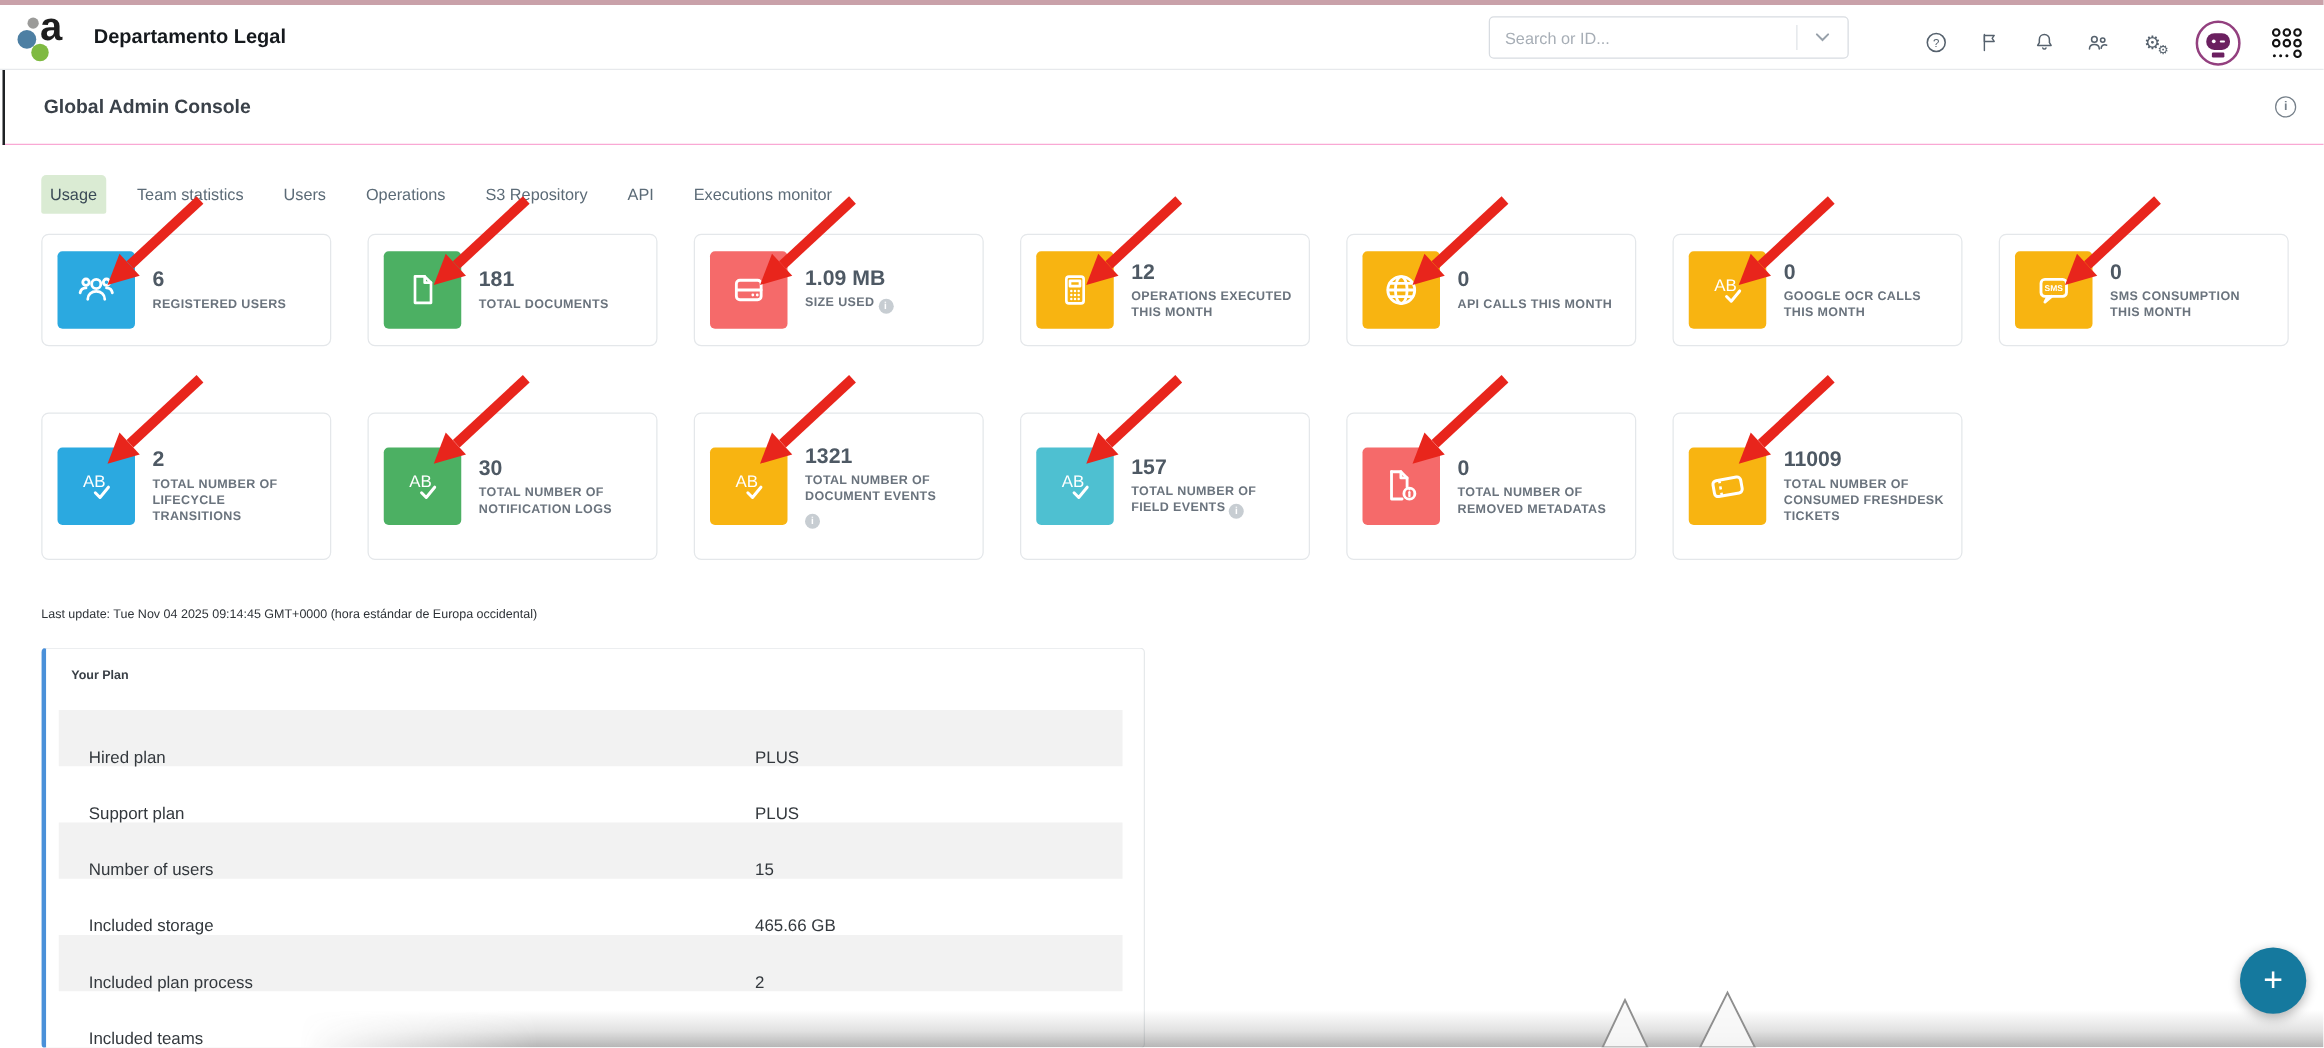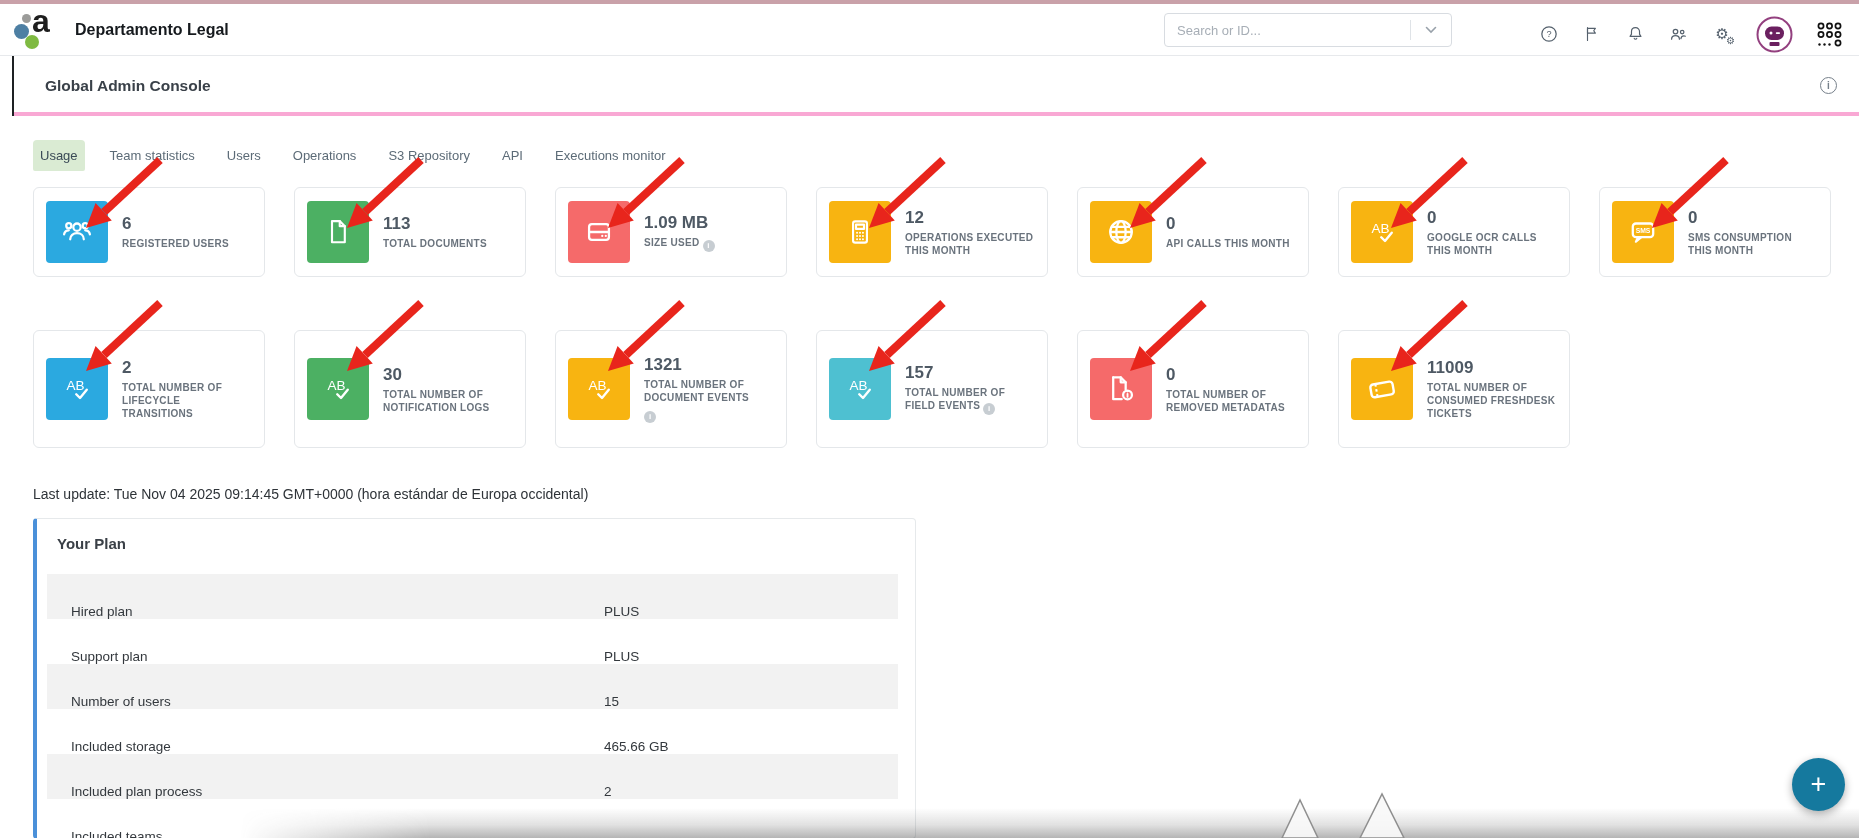--- a/index.html
+++ b/index.html
@@ -12,36 +12,36 @@
   .top-stripe { position:absolute; top:0; left:0; right:0; height:4px; background:#C9A1A9; }
   .header { position:absolute; top:4px; left:0; right:0; height:52px; background:#fff;
             border-bottom:1px solid #E7E9EC; }
   .logo { position:absolute; left:12px; top:5px; width:44px; height:42px; }
   .logo .dot { position:absolute; border-radius:50%; }
   .logo .dot-gray  { width:9px;  height:9px;  background:#9B9B99; left:10px; top:5px; }
   .logo .dot-blue  { width:15px; height:15px; background:#4D7FA3; left:2px;  top:15px; }
   .logo .dot-green { width:14px; height:14px; background:#7FBA42; left:13px; top:26px; }
   .logo .letter { position:absolute; left:20px; top:-6px; font-size:32px; font-weight:bold; color:#1E1E1E; }
   .header-title { position:absolute; left:75px; top:17px; font-size:16px; font-weight:bold; color:#15191D; }
-  .search-box { position:absolute; left:1164px; top:9px; width:288px; height:34px;
+  .search-box { position:absolute; left:1191px; top:9px; width:288px; height:34px;
                 border:1px solid #D8DCE1; border-radius:4px; display:flex; align-items:center; background:#fff; }
   .search-box input { border:none; outline:none; flex:1; height:100%; padding:0 12px; font-size:13px;
                       font-family:"Liberation Sans",sans-serif; color:#333; background:transparent; }
   .search-box input::placeholder { color:#A7AEB6; }
   .search-divider { width:1px; height:20px; background:#DFE3E7; }
   .search-chevron { width:40px; display:flex; align-items:center; justify-content:center; cursor:pointer; }
   .header-icons { position:absolute; right:16px; top:10px; height:40px; display:flex; align-items:center; gap:23px; }
   .hicon { width:20px; height:20px; display:flex; align-items:center; justify-content:center; cursor:pointer; color:#55616D; }
   .gear-wrap { position:relative; width:22px; height:20px; font-size:15px; color:#55616D; }
   .gear-wrap .gear-small { position:absolute; font-size:10px; right:-2px; bottom:-2px; }
   .avatar { width:37px; height:37px; cursor:pointer; }
   .apps-grid { width:27px; height:27px; cursor:pointer; }
   
-  .title-bar { position:absolute; top:56px; left:12px; right:0; height:60px; background:#fff;
-               border-bottom:4px solid #f9a8d4; }
+  .title-bar { position:absolute; top:56px; left:2px; right:0; height:60px; background:#fff;
+               border-bottom:1px solid #f9a8d4; }
   .left-edge { position:absolute; left:0; top:0; width:2px; height:60px; background:#1E2124; }
   .page-title { position:absolute; left:33px; top:21px; font-size:15.5px; font-weight:bold; color:#3A4149; }
   .info-circle { width:17px; height:17px; border:1.4px solid #76808A; border-radius:50%; color:#76808A;
                  font-size:10px; font-weight:bold; display:flex; align-items:center; justify-content:center; }
   .title-info { position:absolute; right:22px; top:21px; cursor:pointer; }
   
   .tabs { position:absolute; left:33px; top:140px; display:flex; gap:18px; }
   .tab { padding:8px 7px; font-size:13px; color:#5C6B77; border-radius:4px 4px 2px 2px; cursor:pointer; white-space:nowrap; }
   .tab.active { background:#DAEBD3; color:#3A4A56; }
   
@@ -58,25 +58,25 @@
   .stat-value { font-size:17px; font-weight:bold; color:#4E5964; }
   .stat-label { font-size:10px; font-weight:bold; color:#6A737D; letter-spacing:.3px;
                 line-height:13px; max-width:132px; }
   .info-dot { display:inline-block; width:12px; height:12px; border-radius:50%; background:#C7CDD2;
               color:#fff; font-size:8px; line-height:12px; text-align:center; font-weight:bold;
               vertical-align:-2px; margin-left:3px; cursor:pointer; }
   .info-dot.below { display:block; margin:4px 0 0 0; }
   .annot-arrow { position:absolute; left:30px; top:-36px; width:104px; height:96px;
                  pointer-events:none; z-index:4; }
   
-  .last-update { position:absolute; left:33px; top:486px; font-size:14px; color:#2E3338; }
+  .last-update { position:absolute; left:33px; top:486px; font-size:10px; color:#2E3338; }
   .plan-panel { position:absolute; left:33px; top:518px; width:883px; height:321px; background:#fff;
                 border:1px solid #E6E9EB; border-left:4px solid #4A90D9; border-radius:4px;
                 padding-top:16px; overflow:hidden; }
-  .plan-title { margin-left:20px; font-size:15px; font-weight:bold; color:#3A4047; }
+  .plan-title { margin-left:20px; font-size:10px; font-weight:bold; color:#3A4047; }
   .plan-table { margin:22px 17px 0 10px; }
   .plan-row { height:45px; display:flex; align-items:flex-end; font-size:13.5px; color:#33383D; }
   .plan-row.alt { background:#F2F2F2; }
   .plan-row .plan-label { padding-left:24px; width:557px; }
   .plan-row .plan-value { flex:1; }
   
   .bottom-shadow { position:absolute; left:240px; right:0; bottom:0; height:30px; z-index:10;
                    background:linear-gradient(to bottom, rgba(80,80,80,0) 0%, rgba(75,75,75,.16) 55%, rgba(60,60,60,.38) 100%);
                    -webkit-mask:linear-gradient(to right, transparent 0, #000 190px);
                    mask:linear-gradient(to right, transparent 0, #000 190px); }
@@ -213,21 +213,21 @@
       <line x1="96" y1="8" x2="40" y2="60" stroke="#E8251C" stroke-width="8"></line>
       <polygon points="22,76 31.6,51 47.8,68.6" fill="#E8251C"></polygon>
     </svg>
     <div class="stat-icon" style="background: rgb(76, 176, 99);">
         <svg width="32" height="32" viewBox="0 0 24 24">
      <path d="M7.5 3.8h5.8l3.8 3.8v12.1H7.5z" fill="none" stroke="#fff" stroke-width="1.6" stroke-linecap="round" stroke-linejoin="round"></path>
           <path d="M13.3 3.8v3.8h3.8" fill="none" stroke="#fff" stroke-width="1.6" stroke-linecap="round" stroke-linejoin="round"></path>
         </svg>
       </div>
     <div class="stat-body">
-      <div class="stat-value">113</div>
+      <div class="stat-value">181</div>
       <div class="stat-label">TOTAL DOCUMENTS</div>
     </div>
   </div>
     <div class="stat-card">
     <svg class="annot-arrow" viewBox="0 0 104 96">
       <line x1="96" y1="8" x2="40" y2="60" stroke="#E8251C" stroke-width="8"></line>
       <polygon points="22,76 31.6,51 47.8,68.6" fill="#E8251C"></polygon>
     </svg>
     <div class="stat-icon" style="background: rgb(245, 106, 106);">
         <svg width="34" height="34" viewBox="0 0 24 24">

